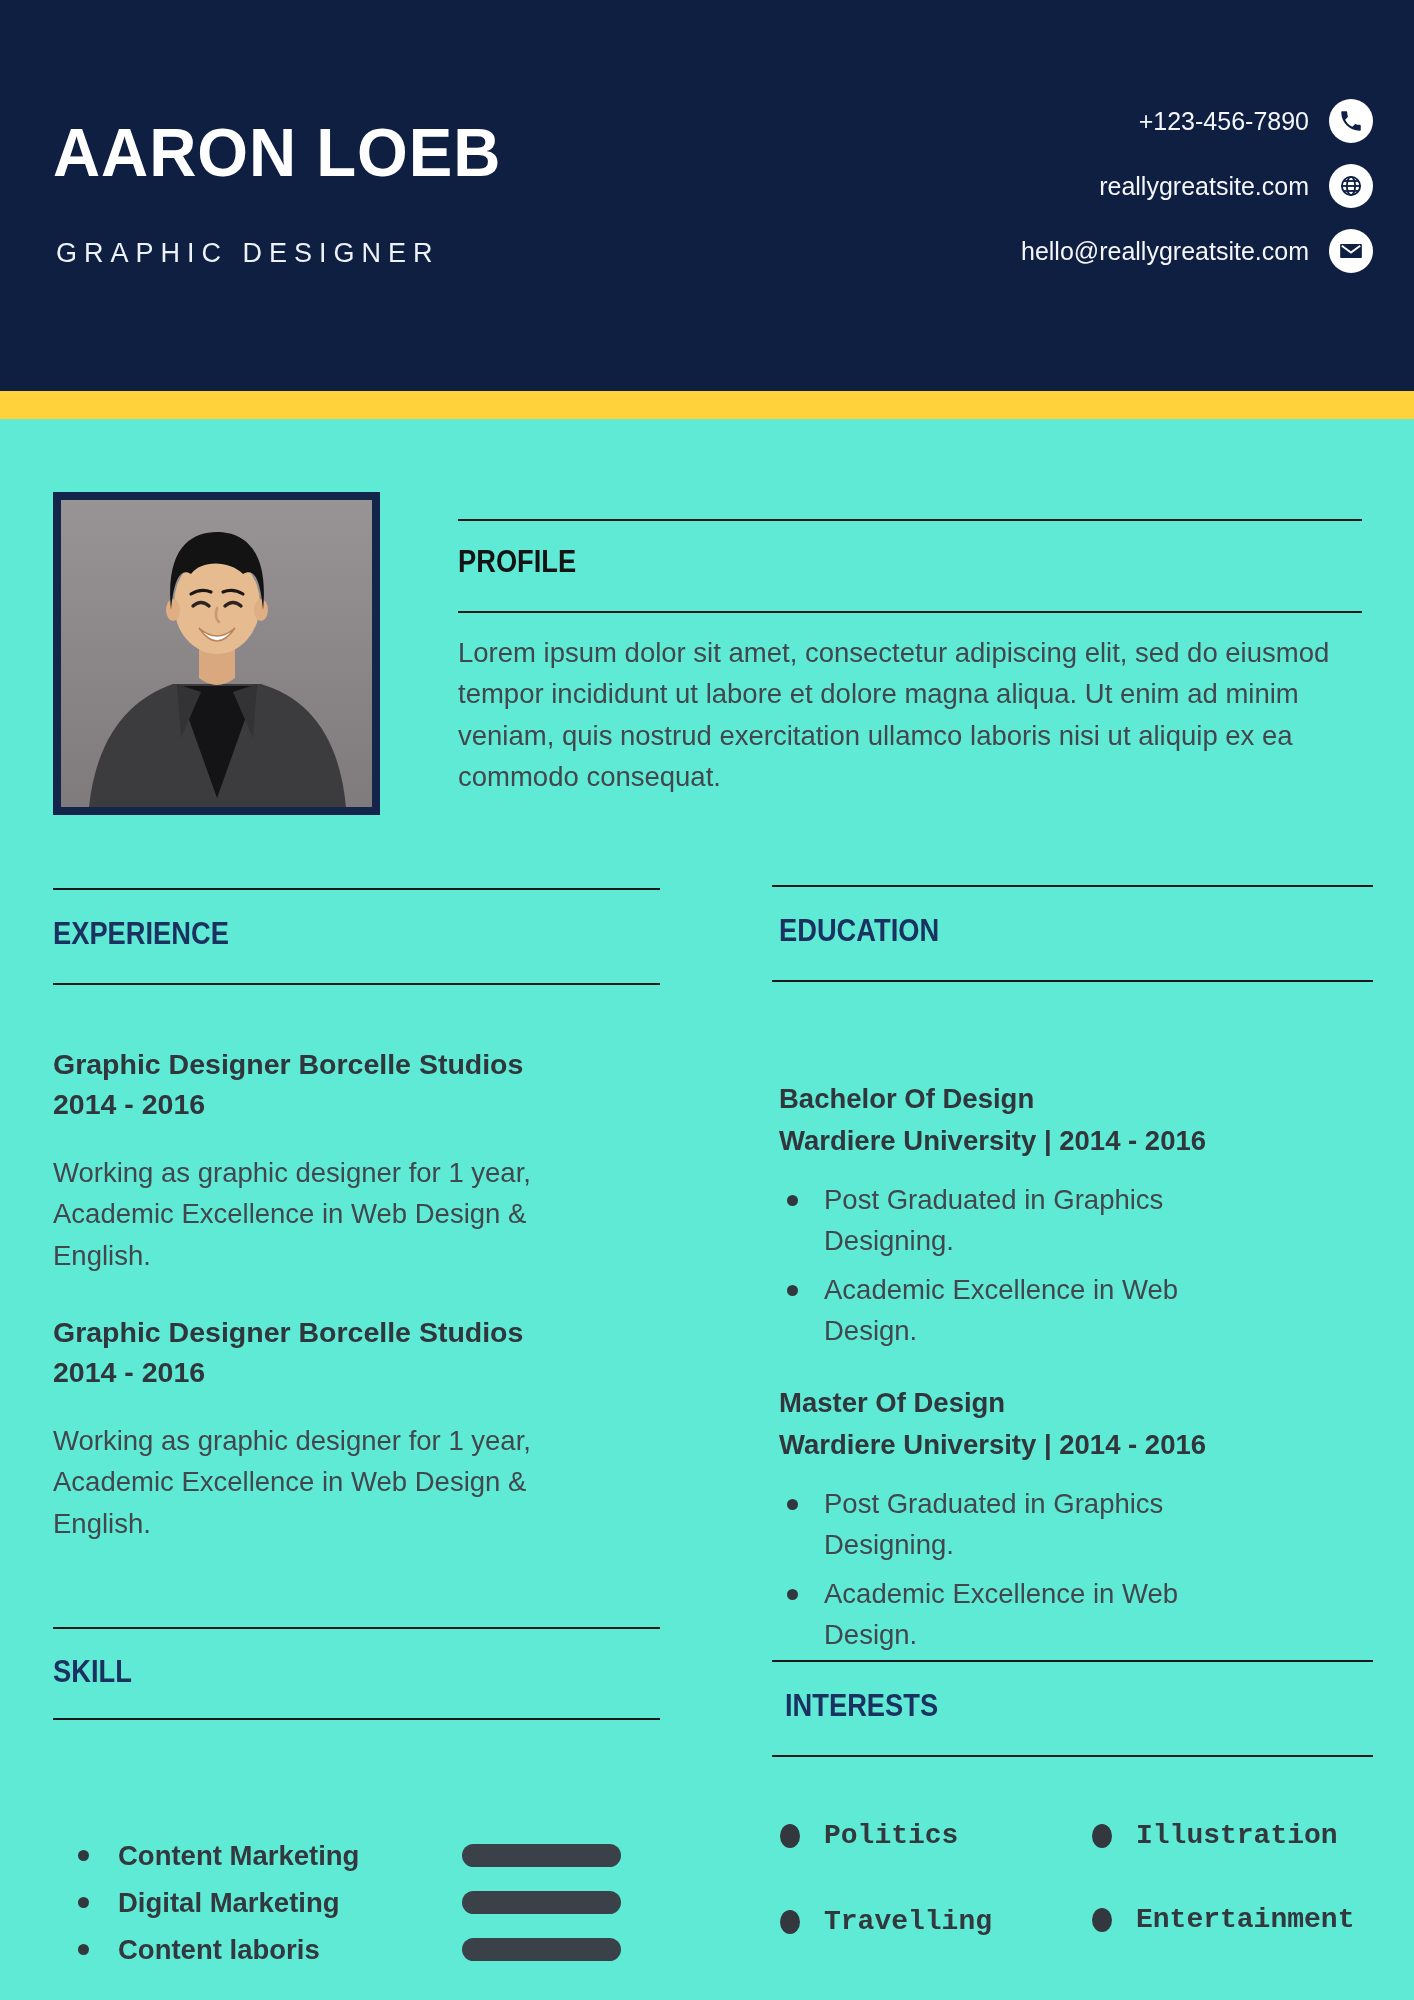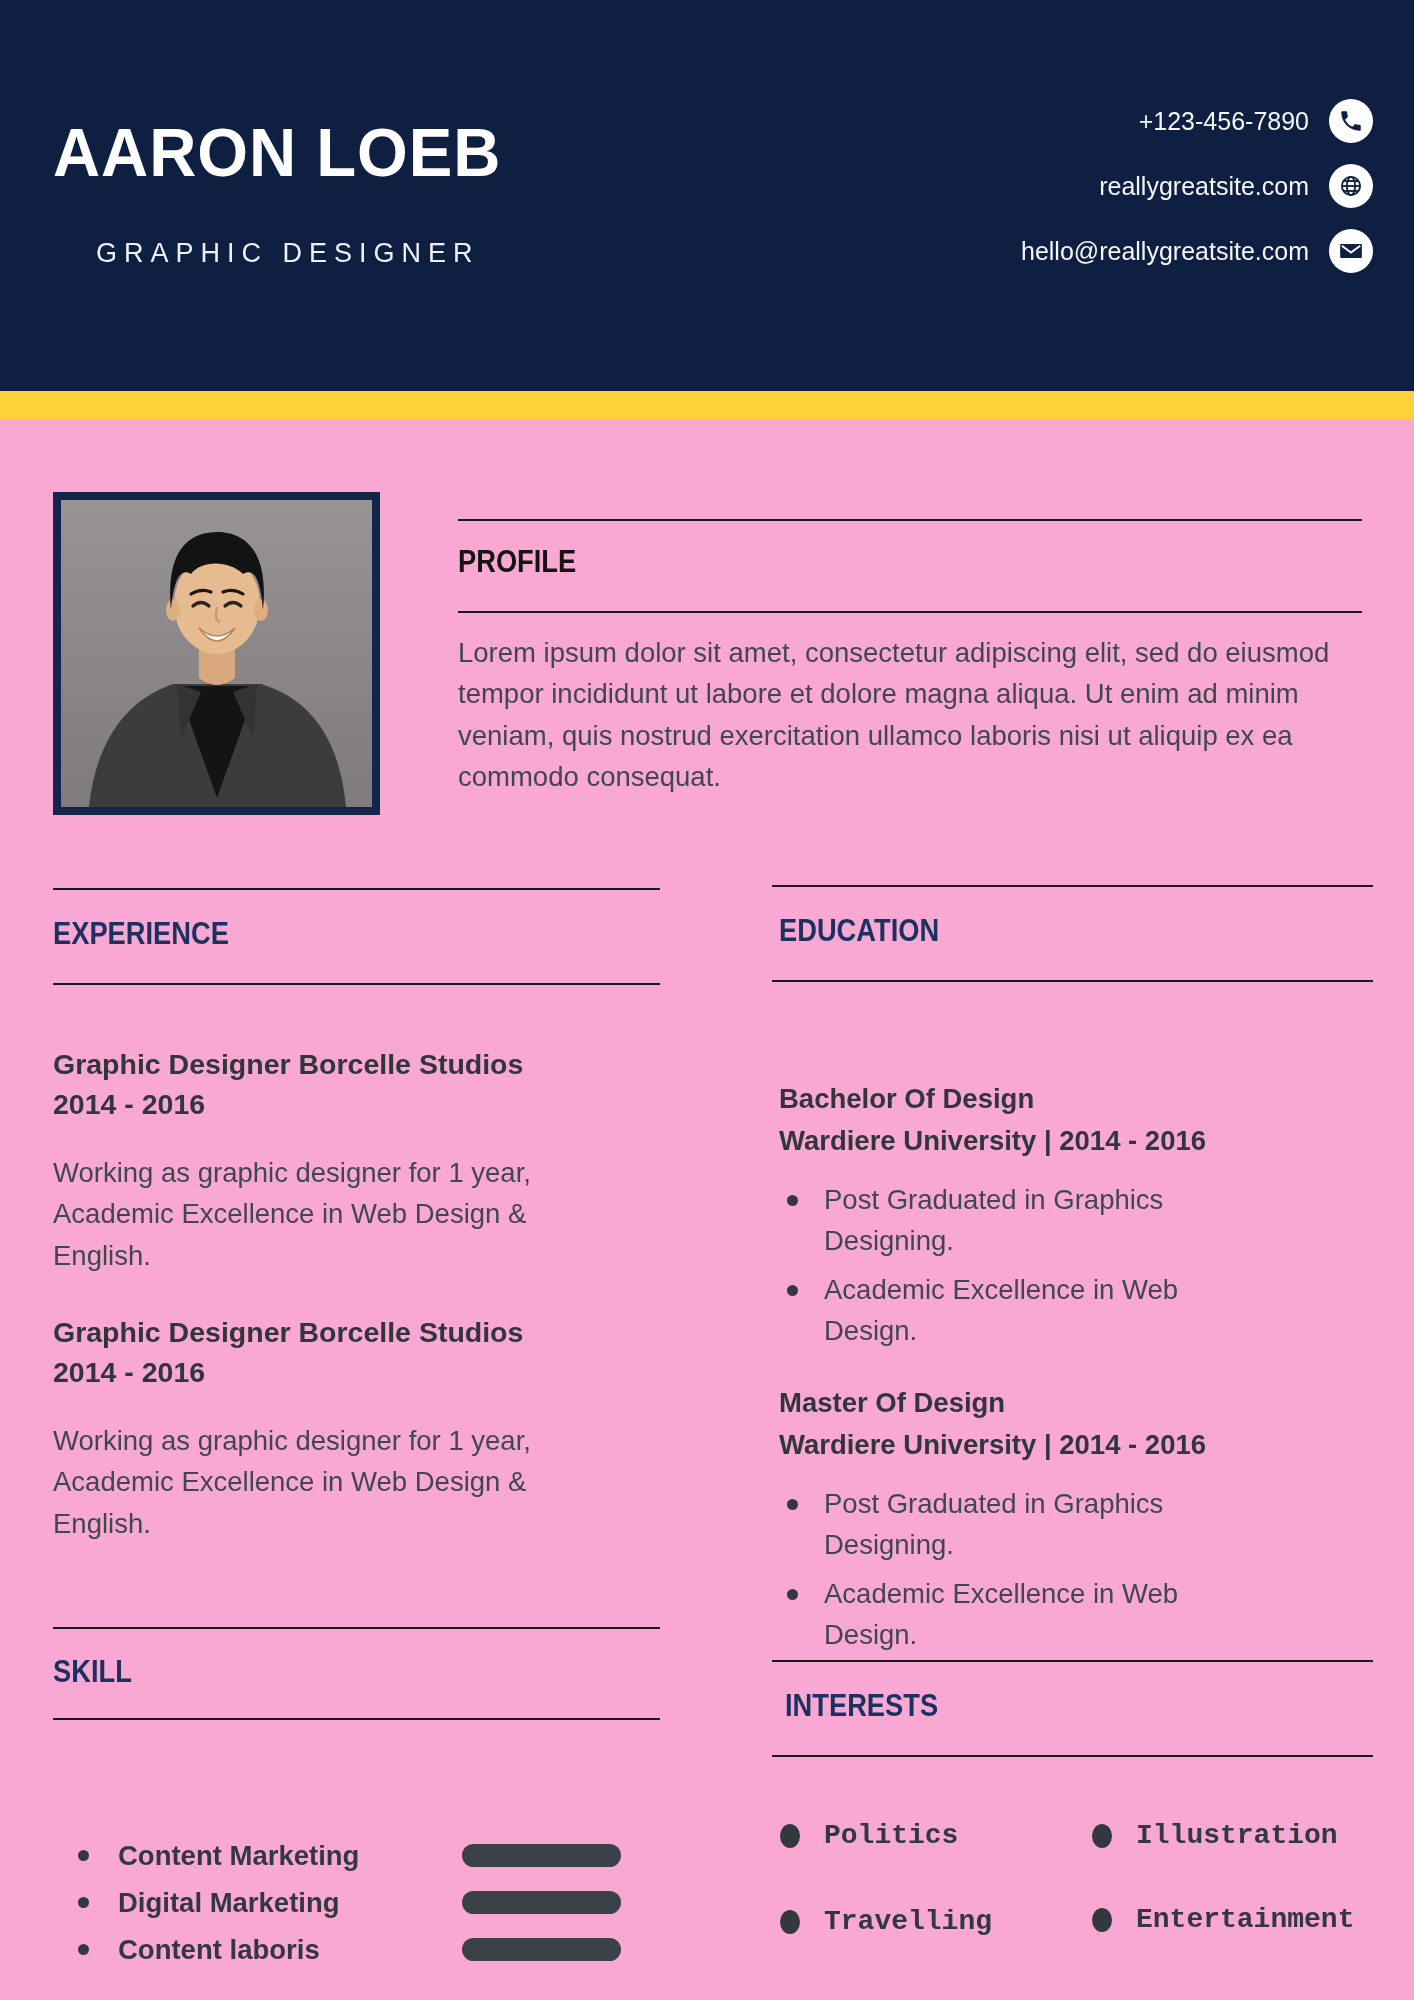--- a/index.html
+++ b/index.html
@@ -1,29 +1,29 @@
 <!DOCTYPE html>
 <html><head>
 <meta charset="utf-8">
 <style>
   html,body{margin:0;padding:0;background:#ffffff;}
   .page{
-    position:relative;width:1414px;height:2000px;background:#f9a8d4;overflow:hidden;
+    position:relative;width:1414px;height:2000px;background:#5eead4;overflow:hidden;
     font-family:"Liberation Sans","DejaVu Sans",sans-serif;color:#3f444b;
   }
   
   .header{position:absolute;left:0;top:0;width:1414px;height:391px;background:#0e1f42;}
   .stripe{position:absolute;left:0;top:391px;width:1414px;height:28px;background:#ffd23b;}
   .name{
     position:absolute;left:53px;top:118px;font-size:68px;font-weight:700;color:#ffffff;
     letter-spacing:1px;line-height:1;transform:scaleX(.96);transform-origin:left;
   }
   .job-title{
     position:absolute;left:56px;top:240px;font-size:27px;font-weight:400;color:#eef1f7;
-    letter-spacing:7px;line-height:1;margin-left:40px;
+    letter-spacing:7px;line-height:1;
   }
   .contacts{position:absolute;right:41px;top:99px;display:flex;flex-direction:column;gap:21px;}
   .contact-row{display:flex;align-items:center;justify-content:flex-end;gap:20px;height:44px;}
   .contact-text{font-size:25px;color:#f4f6f9;white-space:nowrap;}
   .icon-circle{
     width:44px;height:44px;border-radius:50%;background:#ffffff;flex:0 0 44px;
     display:flex;align-items:center;justify-content:center;
   }
   .icon-circle svg{width:26px;height:26px;display:block;}
   

